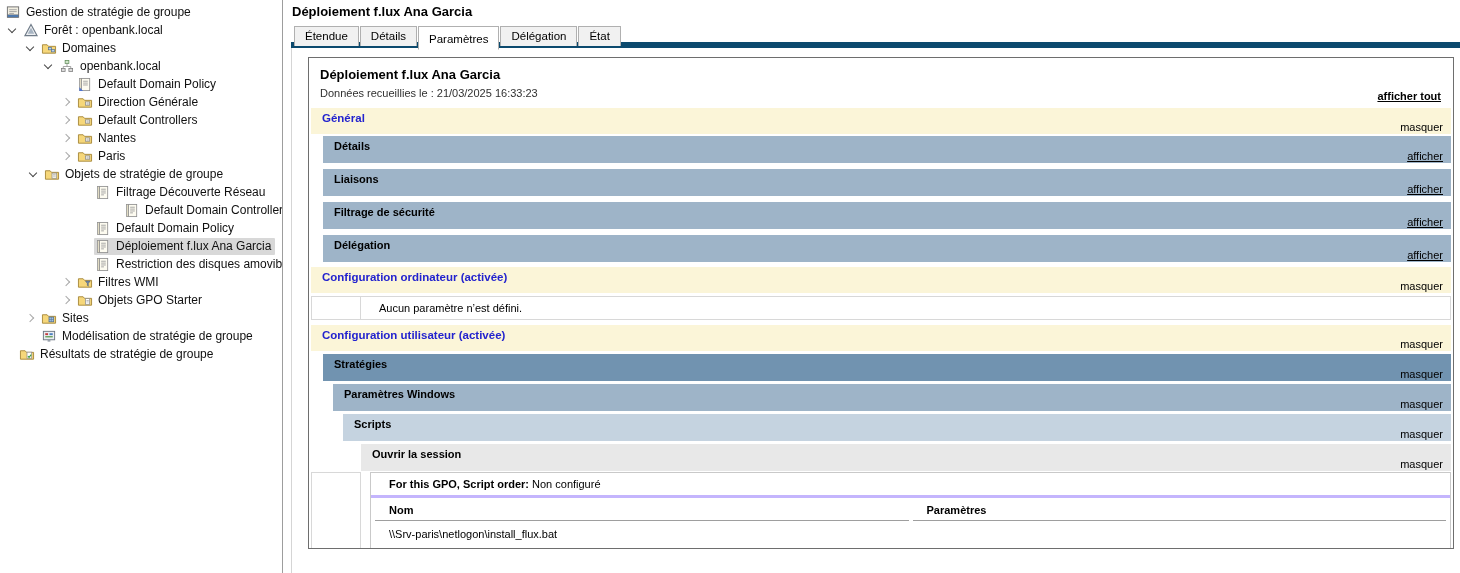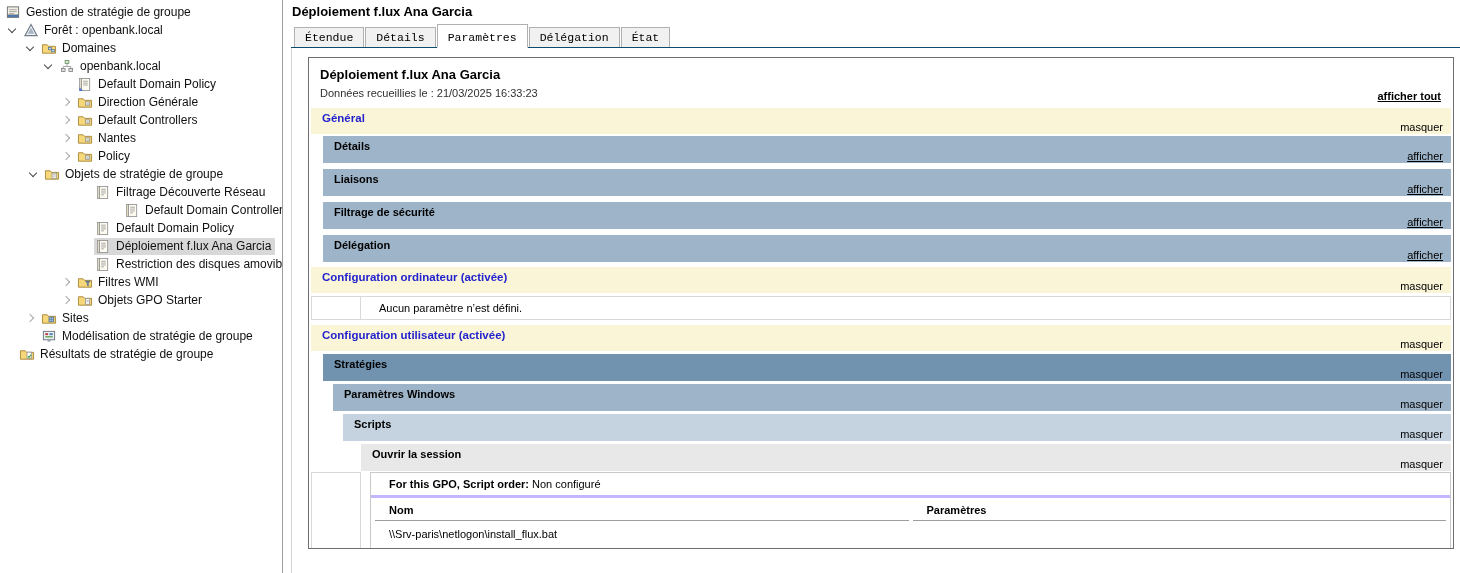--- a/index.html
+++ b/index.html
@@ -16,22 +16,22 @@
   .chev.collapsed::before{content:"";position:absolute;left:5px;top:5px;width:5px;height:5px;
         border-right:1.4px solid #a9a9a9;border-bottom:1.4px solid #a9a9a9;transform:rotate(-45deg);}
   .sel{display:inline-flex;align-items:center;padding:1px 4px 1px 1px;border-radius:1px;}
   .tree-row.selected .sel{background:#d8d8d8;}
   .ticon{width:16px;height:15px;margin-right:5px;flex:none;display:inline-block;}
   .ticon svg{width:100%;height:100%;display:block;}
 
   
   .right-pane{position:absolute;left:284px;top:0;width:1176px;height:573px;background:#fff;}
   .panel-title{position:absolute;left:8px;top:4px;font-size:13px;font-weight:bold;}
-  .tabs{position:absolute;left:7px;top:26px;right:0;height:22px;display:flex;align-items:flex-end;
-        border-bottom:1px solid #0c4a6e;padding-left:3px;box-sizing:border-box;font-family:Liberation Mono, monospace;}
+  .tabs{position:absolute;left:7px;top:26px;right:0;height:22px;display:flex;align-items:flex-start;
+        border-bottom:6px solid #0c4a6e;padding-left:3px;box-sizing:border-box;}
   .tab{font-size:11.5px;padding:3px 10px;border:1px solid #b0b0b0;border-bottom:none;background:#f1f1f1;
        margin-right:1px;line-height:13px;cursor:default;}
   .tab.active{background:#fff;padding-top:6px;margin-bottom:-1px;border-bottom:1px solid #fff;position:relative;z-index:2;}
   .tab-page{position:absolute;left:7px;top:48px;right:0;bottom:0;background:#fff;border-left:1px solid #d5d5d5;}
 
   
   .report-box{position:absolute;left:16px;top:9px;width:1146px;height:492px;box-sizing:border-box;
               border:1px solid #6e6e6e;background:#fff;padding:2px;overflow:hidden;}
   .rpt-header{position:relative;height:46px;}
   .rpt-title{position:absolute;left:9px;top:7px;font-size:13px;font-weight:bold;}
@@ -177,21 +177,21 @@
     <div class="tree-row" style="padding-left: 58px;">
       <span class="chev collapsed"></span>
       <span class="sel">
         <span class="ticon">
           <svg viewBox="0 0 16 16">
             <path d="M1 4 L6 4 L7.5 5.7 L15 5.7 L15 13 L1 13 Z" fill="#f6d77a" stroke="#a8893c" stroke-width="1"></path>
             <rect x="8.6" y="7.3" width="4.4" height="3.6" fill="#fffdf4" stroke="#8a8a8a" stroke-width="0.8"></rect>
             <path d="M9.6 8.6h2.4M9.6 9.8h2.4" stroke="#9b9b9b" stroke-width="0.7"></path>
           </svg>
         </span>
-        <span class="tlabel">Policy</span>
+        <span class="tlabel">Paris</span>
       </span>
     </div>
     <div class="tree-row" style="padding-left: 25px;">
       <span class="chev expanded"></span>
       <span class="sel">
         <span class="ticon">
           <svg viewBox="0 0 16 16">
             <path d="M1 4 L6 4 L7.5 5.7 L15 5.7 L15 13 L1 13 Z" fill="#f6d77a" stroke="#a8893c" stroke-width="1"></path>
             <rect x="8" y="6.5" width="5" height="5.5" fill="#fdfbf0" stroke="#8f8f8f" stroke-width="0.8"></rect>
             <path d="M9 8.2h3M9 9.7h3" stroke="#9b9b9b" stroke-width="0.7"></path>

